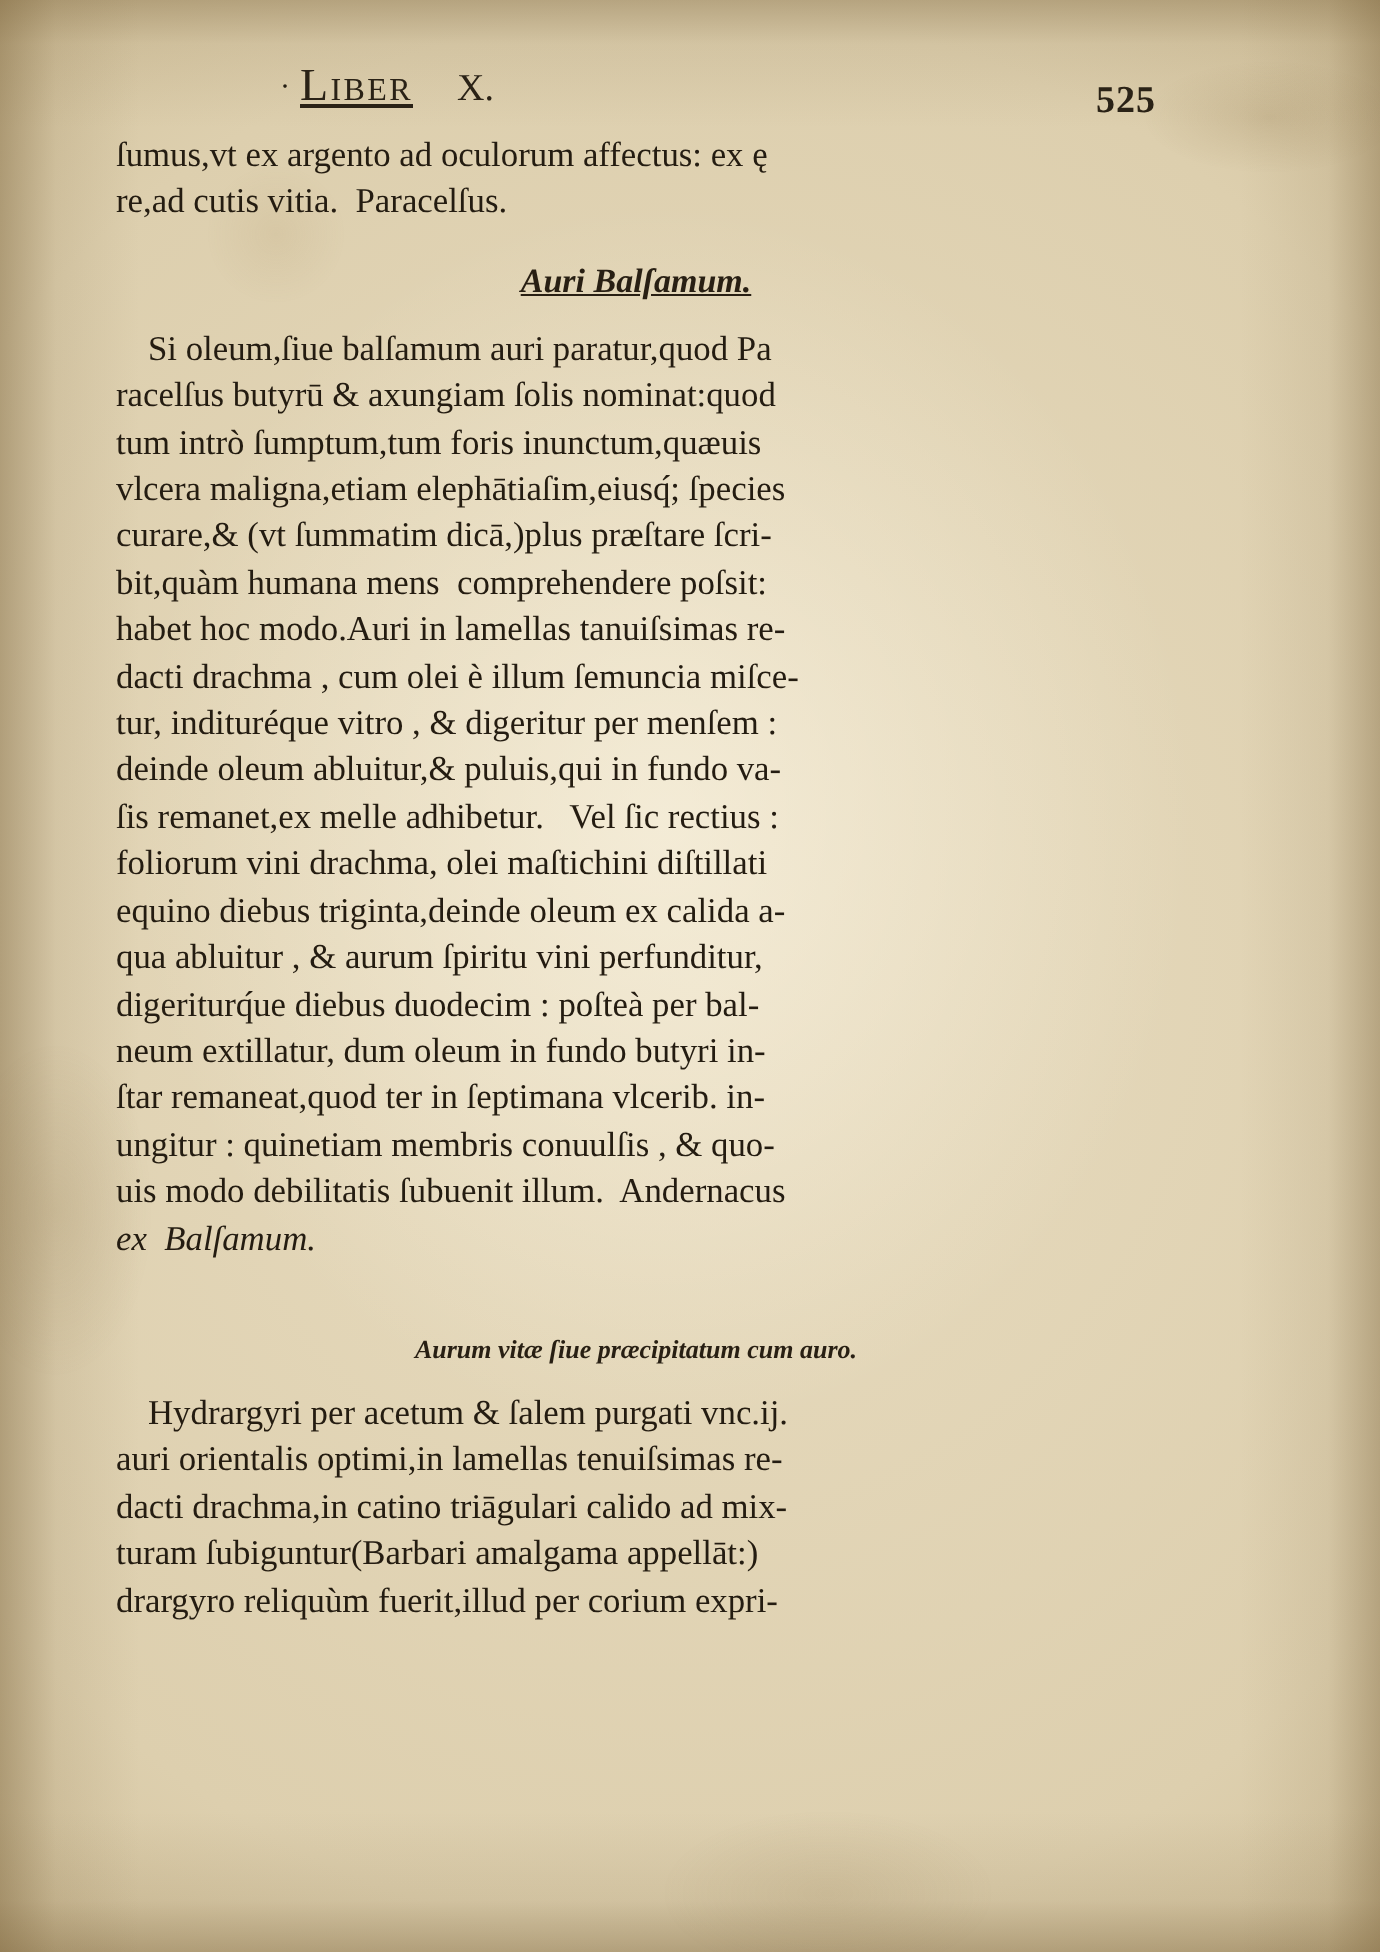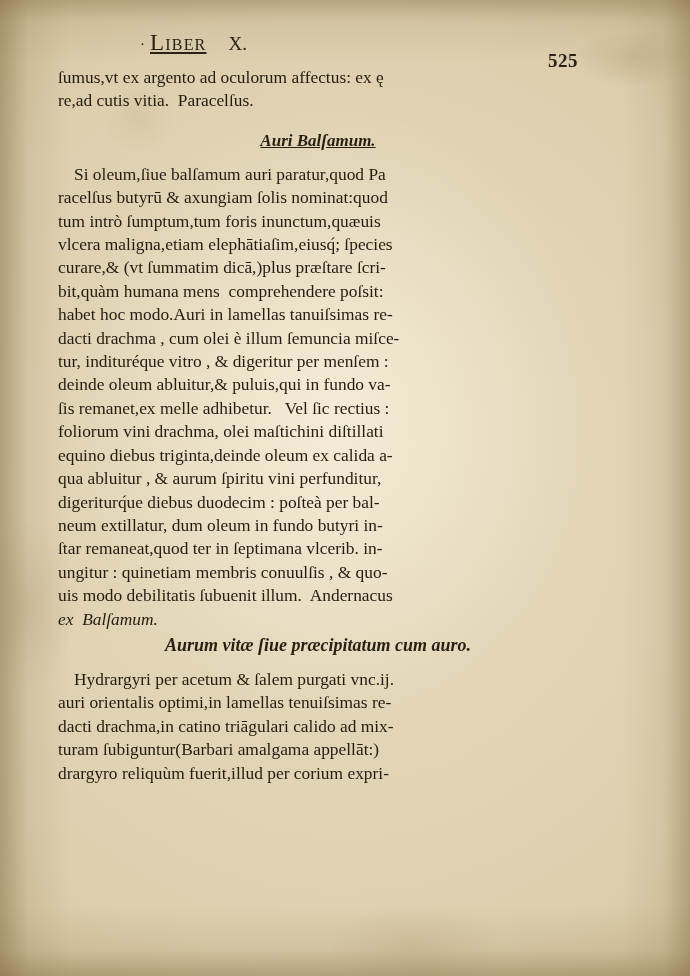--- a/index.html
+++ b/index.html
@@ -77,42 +77,42 @@
   }
   .head-dot {
     position: absolute;
     left: 82px;
     top: 6px;
     font-size: 15px;
   }
   .folio {
     position: absolute;
     right: 0;
-    top: 20px;
+    top: 10px;
     font-size: 19px;
     font-weight: bold;
     letter-spacing: 0.5px;
     color: #2a2216;
     text-align: center;
   }
   .subhead {
     text-align: center;
     font-style: italic;
     font-size: 17px;
     font-weight: bold;
     margin: 18px 0 12px 0;
     color: #281f13;
     text-decoration: underline;
   }
   .subhead2 {
     text-align: center;
     font-style: italic;
-    font-size: 18px;
+    font-size: 13px;
     font-weight: bold;
-    margin: 4px 0 12px 0;
+    margin: 36px 0 12px 0;
     color: #281f13;
   }
   .it {
     font-style: italic;
   }
   .lines div {
     white-space: pre;
   }
   .lines {
     font-size: 17.4px;

